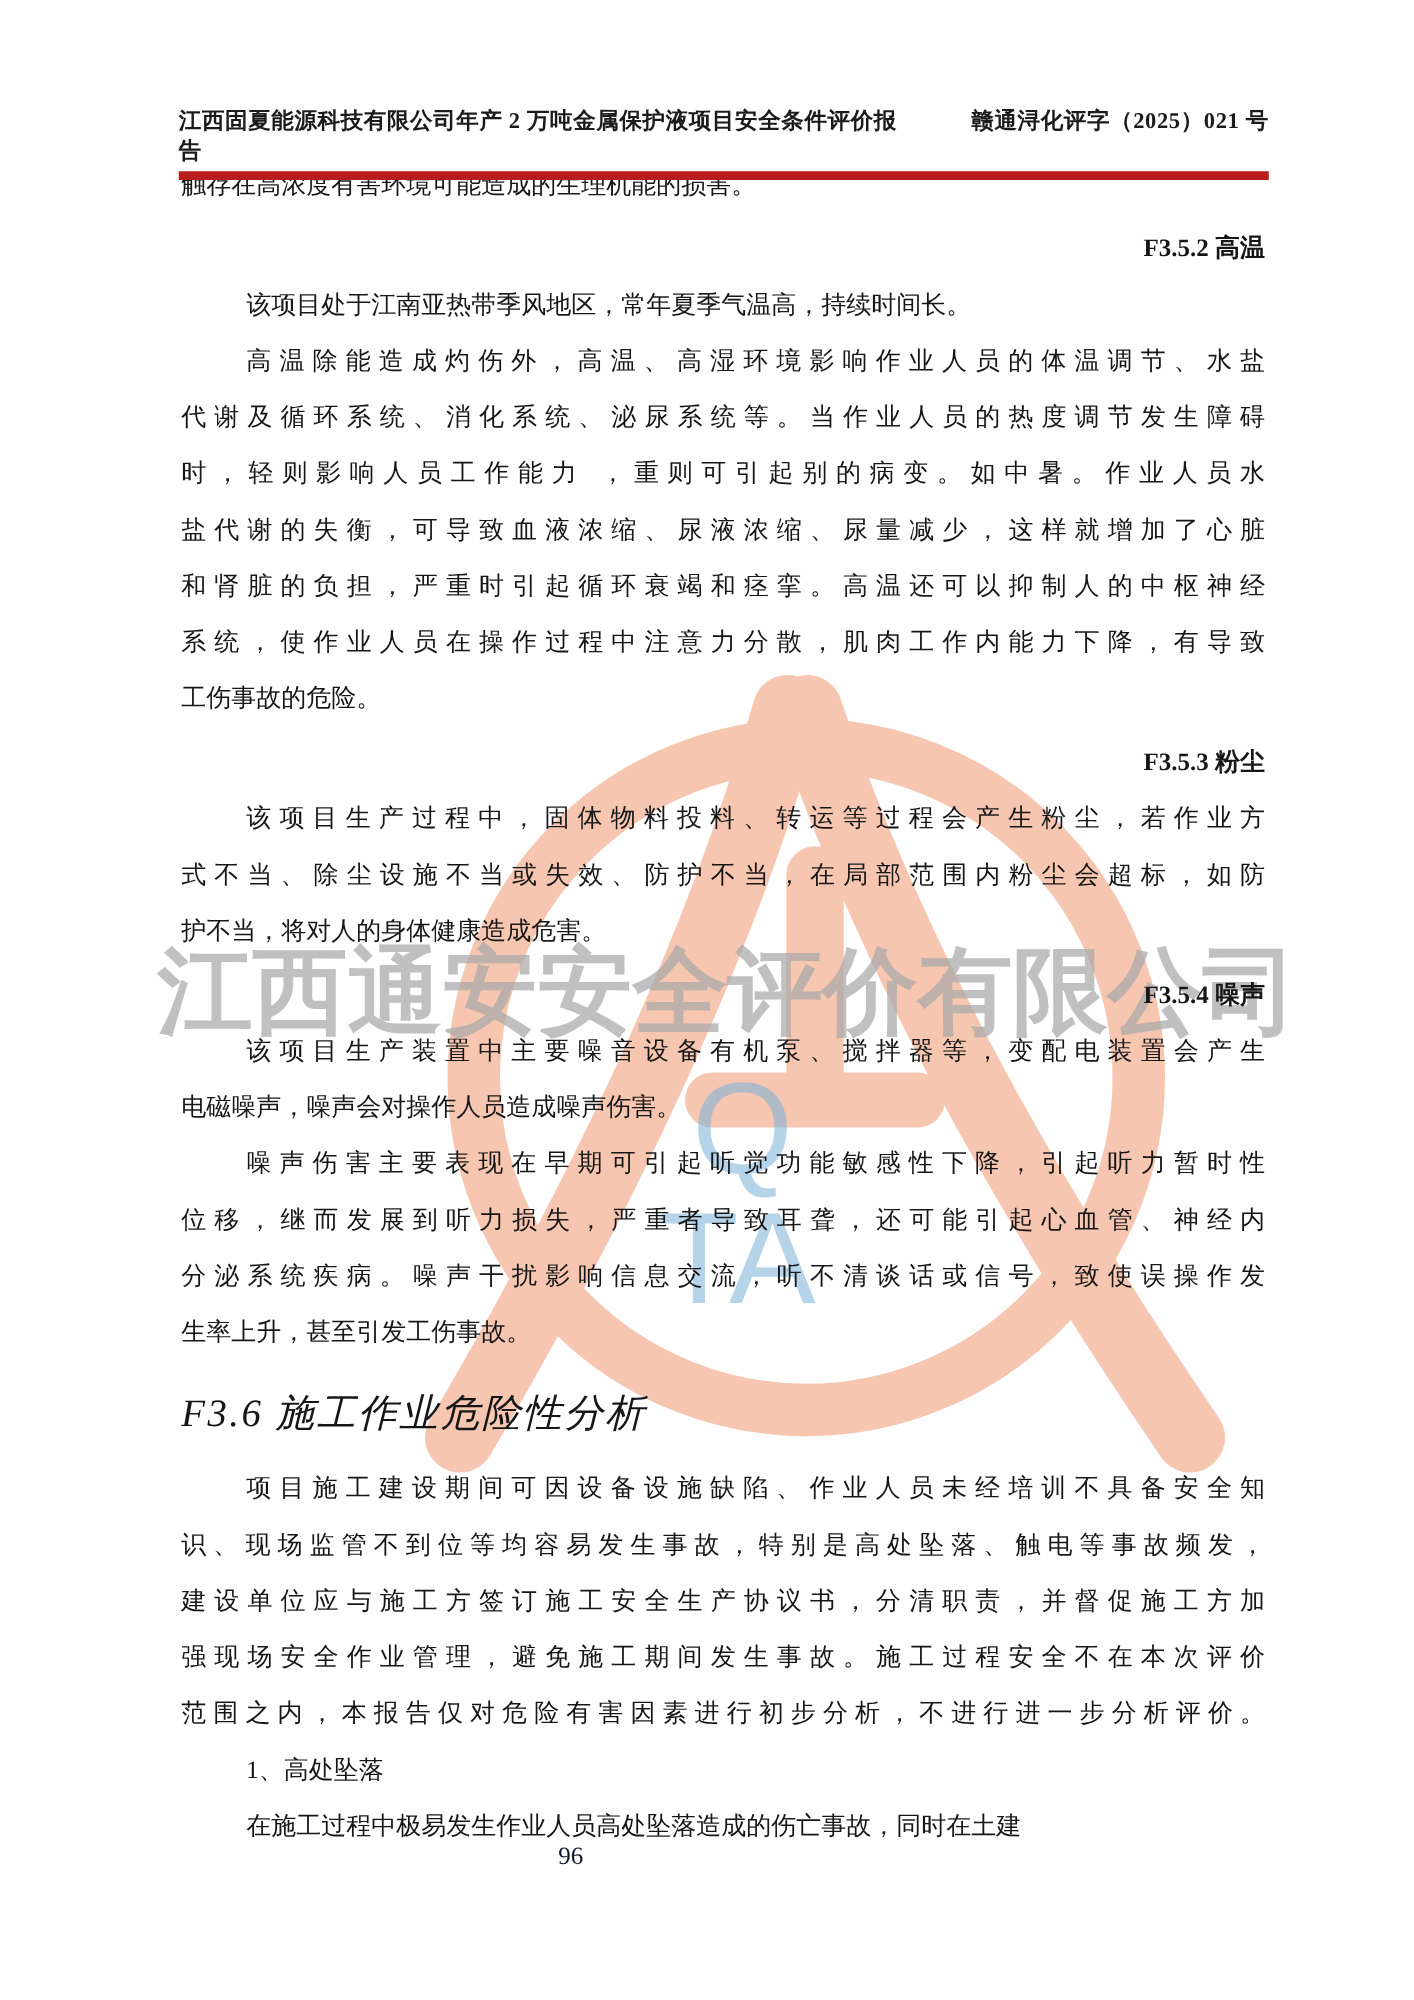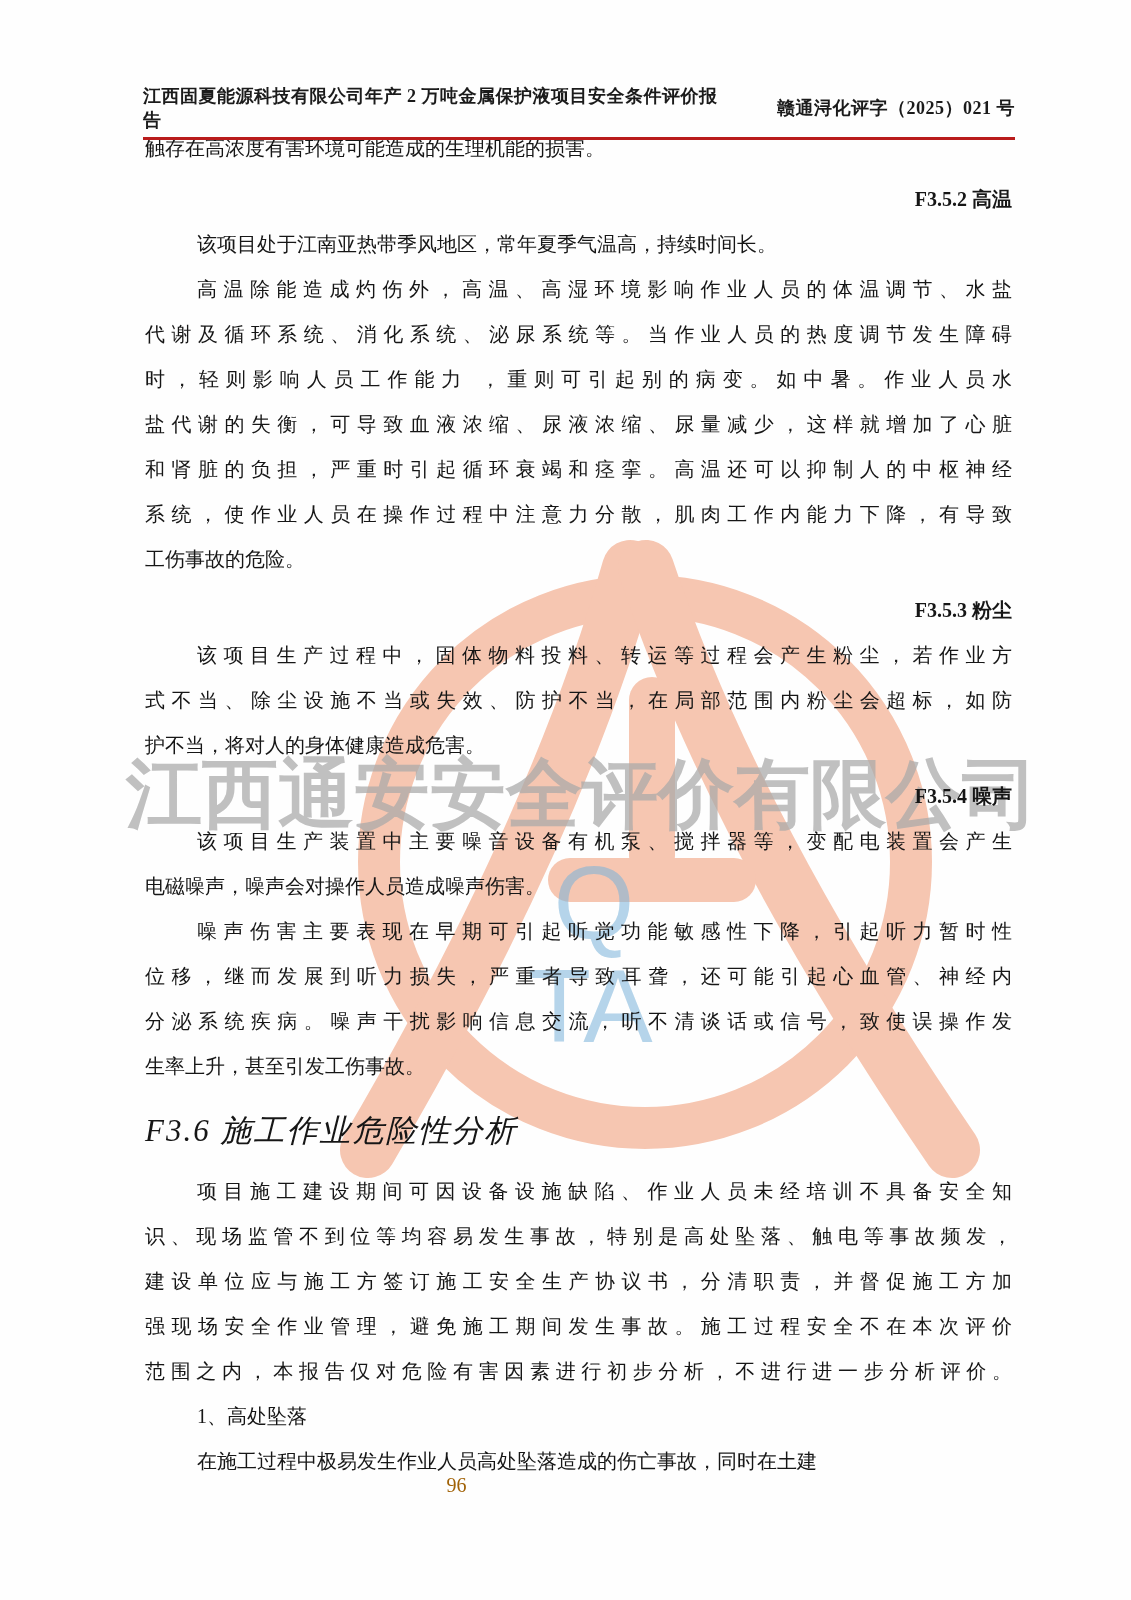--- a/index.html
+++ b/index.html
@@ -7,23 +7,23 @@
     width:1131px;height:1600px;
     background:#ffffff;
     font-family:"Liberation Serif","DejaVu Serif",serif;
     position:relative;overflow:hidden;
   }
   .page{position:absolute;inset:0;width:1131px;height:1600px;background:#fefefe;}
 
   
   .header{
     position:absolute;left:143px;top:84px;width:872px;
-    display:flex;justify-content:space-between;align-items:center;
+    display:flex;justify-content:space-between;align-items:flex-start;
     font-size:18px;font-weight:bold;color:#1b1b1b;
-    border-bottom:3px solid #b91c1c;padding-bottom:5px;
+    border-bottom:7px solid #b91c1c;padding-bottom:5px;
     z-index:3;
   }
   .header .left{letter-spacing:0.5px;}
   .header .right{letter-spacing:0.5px;white-space:nowrap;margin-left:46px;}
 
   
   .wm-svg{position:absolute;left:0;top:0;z-index:0;}
   .wm-company{
     position:absolute;left:126px;top:750px;width:915px;height:88px;
     font-family:"Liberation Sans","DejaVu Sans",sans-serif;
@@ -42,21 +42,21 @@
   .ind{padding-left:52px;}
   .heading3{margin-top:6px;font-weight:bold;text-align:right;}
   .heading36{
     margin-top:13px;margin-bottom:9px;height:58px;line-height:58px;
     font-size:31px;font-weight:normal;font-style:italic;letter-spacing:2px;
   }
 
   
   .page-number{
     position:absolute;left:0;top:1474px;width:913px;
-    text-align:center;font-size:20px;color:#a16207;z-index:2;
+    text-align:center;font-size:20px;color:#0f172a;z-index:2;
   }
 </style>
 </head>
 <body>
 
 <div class="page">
 
   <svg class="wm-svg" width="1131" height="1600" viewBox="0 0 1131 1600">
     <g opacity="0.78">
       <circle cx="645" cy="862" r="266" fill="none" stroke-width="42" stroke="#f4b79c"></circle>

